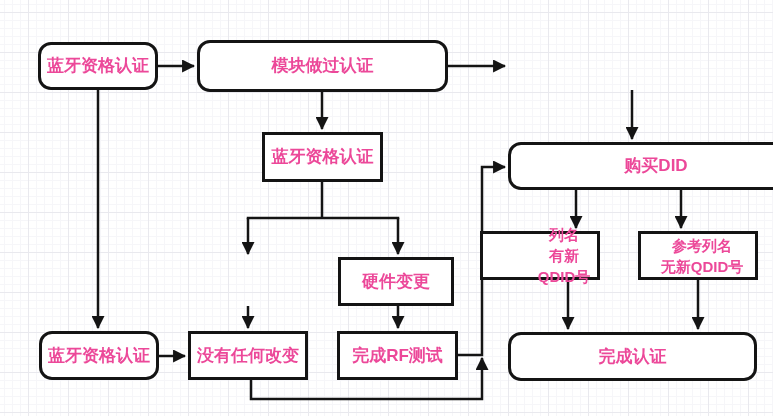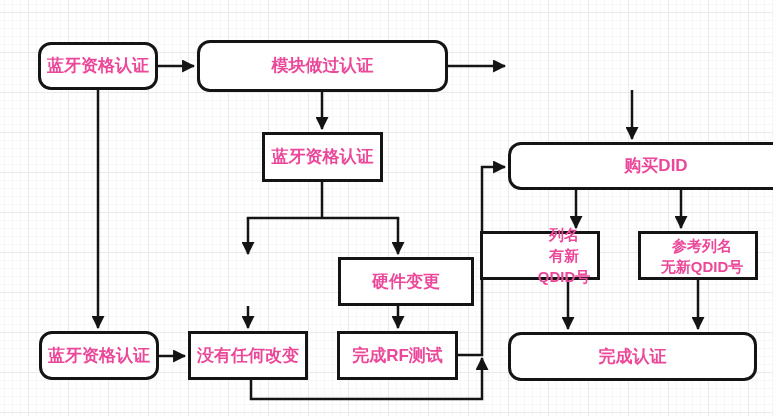--- a/index.html
+++ b/index.html
@@ -89,21 +89,21 @@
 
   <div class="node" style="left:262px;top:132px;width:121px;height:50px;">
     <span class="label">蓝牙资格认证</span>
   </div>
 
   <div class="node rounded" style="left:508px;top:142px;width:296px;height:48px;">
     <span class="label">购买DID</span>
   </div>
 
 
-  <div class="node" style="left:338px;top:257px;width:136px;height:49px;">
+  <div class="node" style="left:338px;top:257px;width:116px;height:49px;">
     <span class="label">硬件变更</span>
   </div>
 
   <div class="node small" style="left:480px;top:231px;width:120px;height:49px;padding-left:48px;">
     <span class="label">列名
 有新QDID号</span>
   </div>
 
   <div class="node small" style="left:638px;top:231px;width:120px;height:49px;padding-left:8px;">
     <span class="label">参考列名

